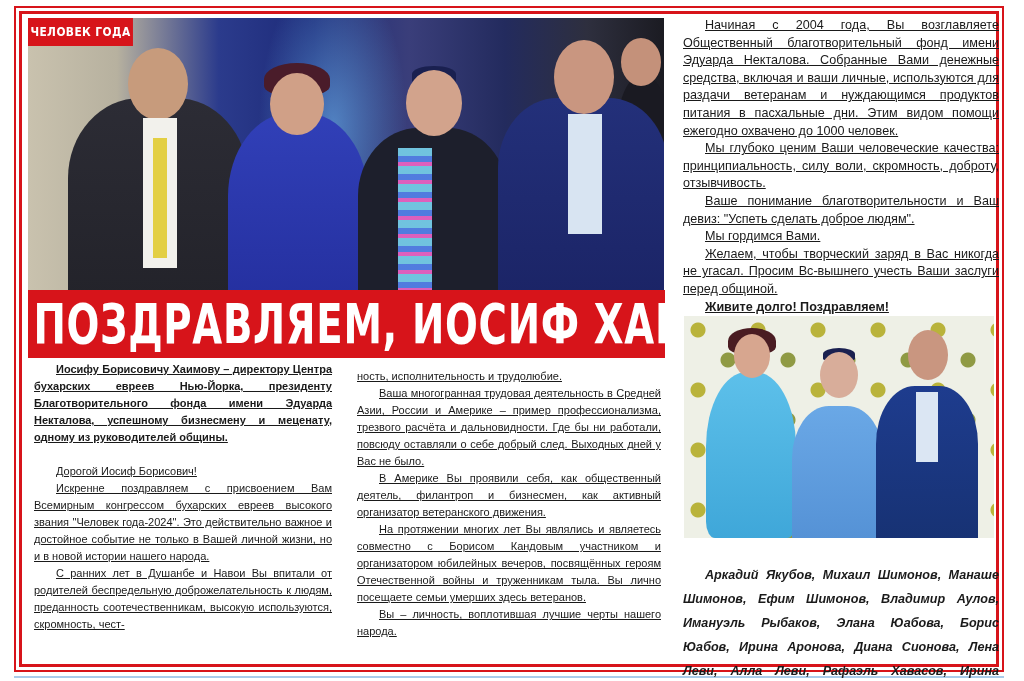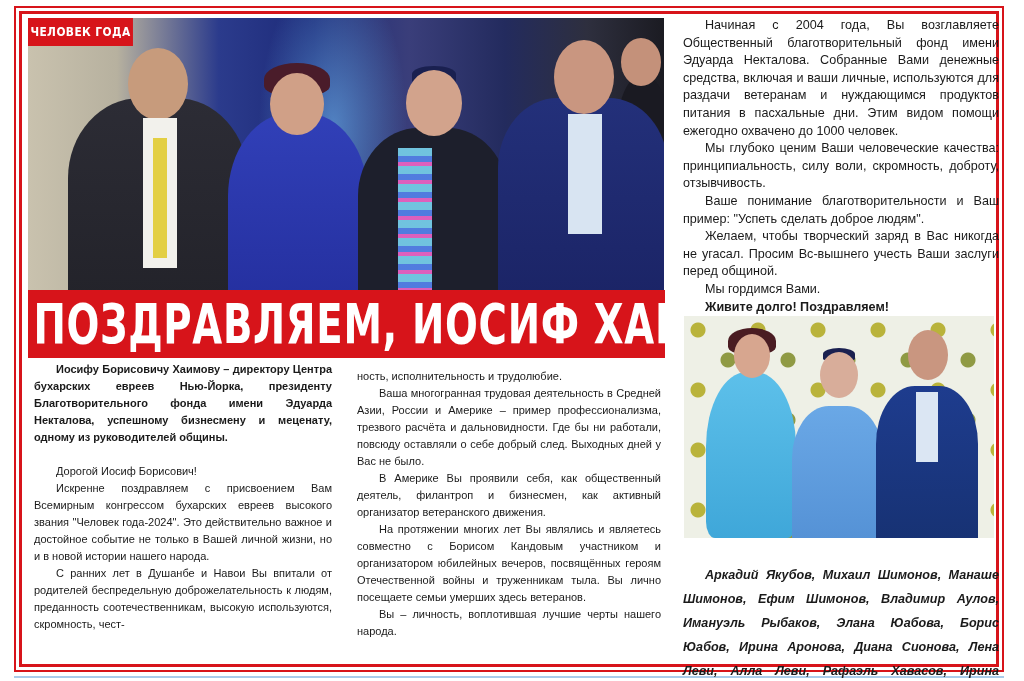--- a/index.html
+++ b/index.html
@@ -32,21 +32,21 @@
 
   .section-tag { position:absolute; left:28px; top:18px; width:106px; height:28px; background:#d7141a; color:#fff;
     font-family:"DejaVu Sans", sans-serif; font-weight:bold; font-size:13px; line-height:28px; text-align:center; letter-spacing:.5px;
     transform:scaleX(.82); transform-origin:left center; width:128px; }
 
   .headline { position:absolute; left:28px; top:290px; width:637px; height:68px; background:#d7141a; color:#fff;
     font-family:"DejaVu Sans", sans-serif; font-weight:bold; font-size:56px; line-height:68px; white-space:nowrap; overflow:hidden; }
   .headline span { display:inline-block; transform:scaleX(.69); transform-origin:left center; padding-left:8px; letter-spacing:1px; }
 
   .col { position:absolute; font-size:11px; line-height:17px; text-align:justify; }
-  .col p { margin:0; text-indent:22px; }
+  .col p { margin:0; text-indent:22px;text-decoration:underline; }
   .col p.noindent { text-indent:0; }
   .col-1 { left:34px; top:361px; width:298px; }
   .col-2 { left:357px; top:368px; width:304px; }
   .col-3 { left:683px; top:17px; width:316px; font-size:12.6px; line-height:17.6px; }
   .col .bold { font-weight:bold; }
   .gap { height:17px; }
 
   .side-photo { position:absolute; left:684px; top:316px; width:310px; height:222px; overflow:hidden;
     background-color:#eef0e6;
     background-image:
@@ -117,23 +117,23 @@
   <p class="noindent">ность, исполнительность и трудолюбие.</p>
   <p>Ваша многогранная трудовая деятельность в Средней Азии, России и Америке – пример профессионализма, трезвого расчёта и дальновидности. Где бы ни работали, повсюду оставляли о себе добрый след. Выходных дней у Вас не было.</p>
   <p>В Америке Вы проявили себя, как общественный деятель, филантроп и бизнесмен, как активный организатор ветеранского движения.</p>
   <p>На протяжении многих лет Вы являлись и являетесь совместно с Борисом Кандовым участником и организатором юбилейных вечеров, посвящённых героям Отечественной войны и труженникам тыла. Вы лично посещаете семьи умерших здесь ветеранов.</p>
   <p>Вы – личность, воплотившая лучшие черты нашего народа.</p>
 </div>
 
 <div class="col col-3">
   <p>Начиная с 2004 года, Вы возглавляете Общественный благотворительный фонд имени Эдуарда Некталова. Собранные Вами денежные средства, включая и ваши личные, используются для раздачи ветеранам и нуждающимся продуктов питания в пасхальные дни. Этим видом помощи ежегодно охвачено до 1000 человек.</p>
   <p>Мы глубоко ценим Ваши человеческие качества: принципиальность, силу воли, скромность, доброту, отзывчивость.</p>
-  <p>Ваше понимание благотворительности и Ваш пример: "Успеть сделать доброе людям".</p>
+  <p>Ваше понимание благотворительности и Ваш девиз: "Успеть сделать доброе людям".</p>
+  <p>Мы гордимся Вами.</p>
   <p>Желаем, чтобы творческий заряд в Вас никогда не угасал. Просим Вс-вышнего учесть Ваши заслуги перед общиной.</p>
-  <p>Мы гордимся Вами.</p>
   <p class="bold">Живите долго! Поздравляем!</p>
 </div>
 
 <div class="side-photo" title="A woman in a light blue dress and two men in blue suits in front of a logo press wall">
   <div class="sp-person sp1">
       <div class="hair"></div>
       <div class="head"></div>
     </div>
   <div class="sp-person sp2">
       <div class="kippah"></div>

